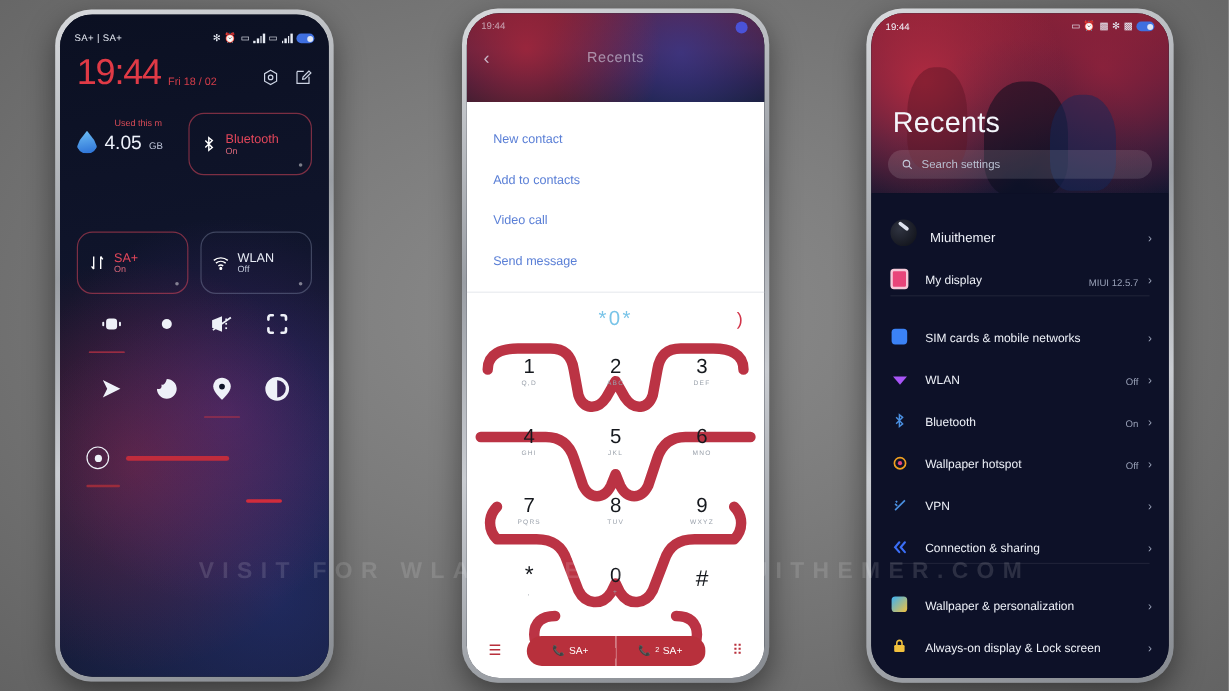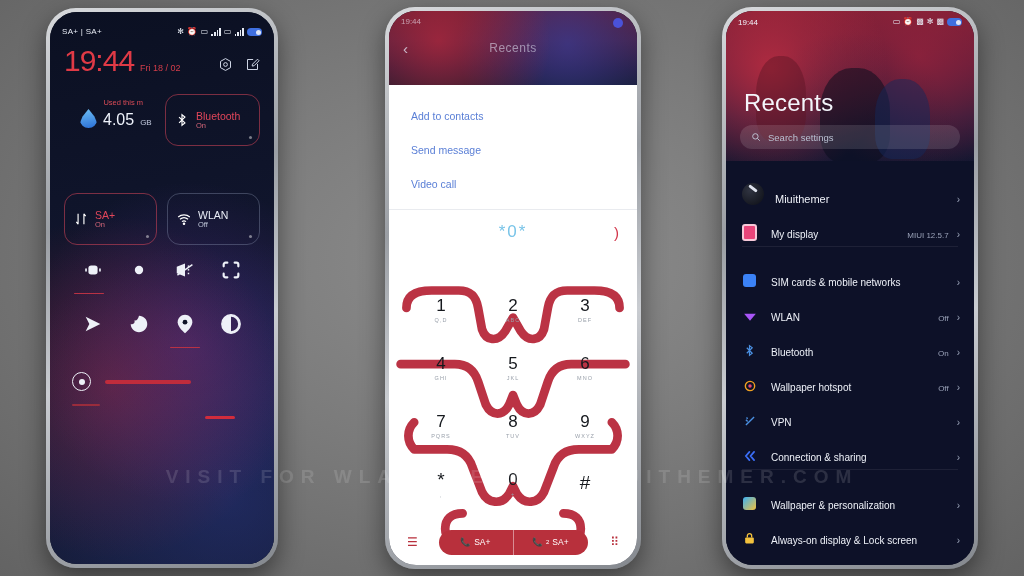--- a/index.html
+++ b/index.html
@@ -80,21 +80,21 @@
   .clock{
     font-size:30px;font-weight:400;color:#e03a46;
     letter-spacing:-1px;line-height:1;
   }
   .cdate{font-size:9px;color:#d33d4a;margin:0 0 3px 6px;}
   .clock-actions{margin-left:auto;display:flex;gap:12px;margin-bottom:4px;}
   .cc-ico{width:15px;height:15px;color:#cdd4e4;}
 
   .bigcards{
     position:absolute;top:82px;left:0;right:0;
-    display:flex;gap:10px;padding:0 14px;box-sizing:border-box;margin-left:16px;
+    display:flex;gap:10px;padding:0 14px;box-sizing:border-box;
   }
   .datacard{flex:1;position:relative;padding-top:4px;}
   .used-label{
     font-size:7.5px;color:#d94b57;text-align:right;
     padding-right:12px;
   }
   .data-line{display:flex;align-items:flex-end;gap:6px;margin-top:2px;}
   .drop{
     width:17px;height:19px;
     background:linear-gradient(170deg,#6fc0f5,#2a6fd6);
@@ -425,23 +425,24 @@
   <div class="screen">
     <div class="hero">
       <div class="hero-time">19:44</div>
       <div class="hero-dot"></div>
       <div class="hero-back">‹</div>
       <div class="hero-title">Recents</div>
     </div>
 
     <div class="sheet">
       <div class="sheet-actions">
+        <a href="#">New contact</a>
         <a href="#">Add to contacts</a>
+        <a href="#">Video call</a>
         <a href="#">Send message</a>
-        <a href="#">Video call</a>
       </div>
       <div class="divider"></div>
 
       <div class="numfield">
         <span class="numtext">*0*</span>
         <span class="delete">)</span>
       </div>
 
       <div class="dialwrap">
         <svg class="bat-deco" viewBox="0 0 256 300" preserveAspectRatio="none">

